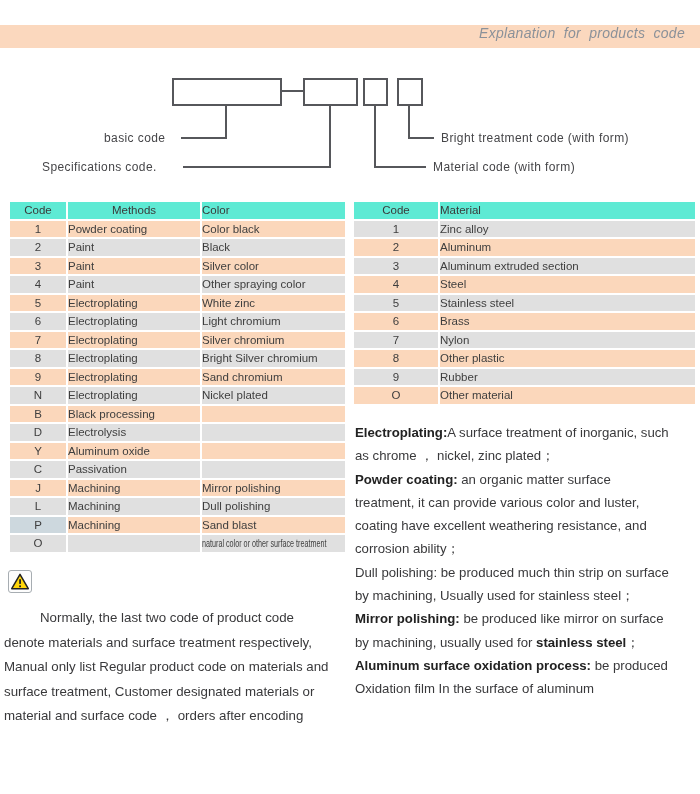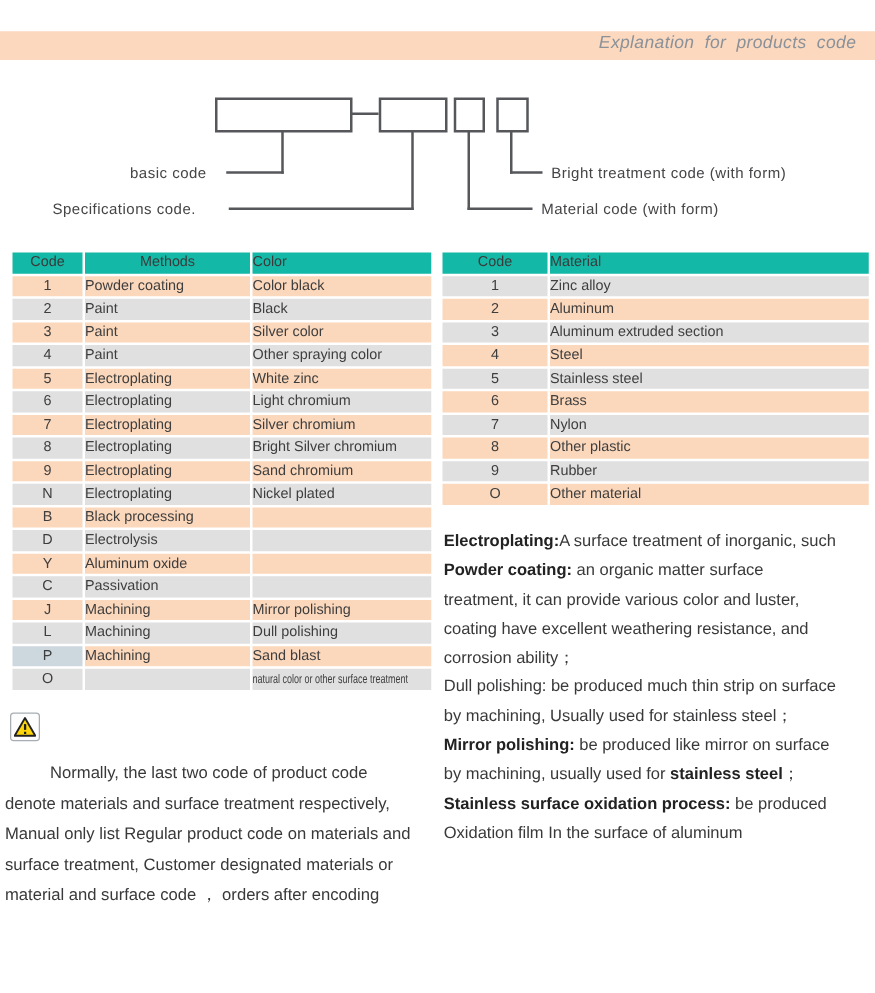--- a/index.html
+++ b/index.html
@@ -31,21 +31,21 @@
   .dlabel{position:absolute;font-size:12px;color:#454548;letter-spacing:.4px;white-space:nowrap;}
   .l-basic{left:104px;top:131px;}
   .l-spec{left:42px;top:160px;}
   .l-surface{left:441px;top:131px;}
   .l-material{left:433px;top:160px;}
 
   
   .tbl{position:absolute;border-collapse:separate;border-spacing:2px;background:#fff;table-layout:fixed;}
   .tbl th,.tbl td{font-size:11.5px;color:#3e3e3e;height:16.5px;padding:0;font-weight:normal;
                   overflow:hidden;white-space:nowrap;vertical-align:middle;}
-  .tbl th{background:#14b8a6;color:#3a3a3a;}
+  .tbl th{background:#5eead4;color:#3a3a3a;}
   .left-tbl{left:8px;top:200px;width:339px;}
   .right-tbl{left:352px;top:200px;width:345px;}
   .h-code{text-align:center;}
   .h-method{text-align:center;}
   .h-color{text-align:left;padding-left:28px;}
   .h-material{text-align:left;padding-left:62px;}
   .cell-code{text-align:center;}
   .cell-method{text-align:left;padding-left:32px;}
   .cell-color{text-align:left;padding-left:28px;}
   .cell-material{text-align:left;padding-left:62px;}
@@ -259,29 +259,30 @@
         </tr>
         <tr>
           <td class="cell-code peach">O</td>
           <td class="cell-material peach">Other material</td>
         </tr>
       </tbody>
   </table>
 
   <div class="right-notes">
       <div class="nline"><b>Electroplating:</b><span>A surface treatment of inorganic, such</span></div>
+      <div class="nline"><span>as chrome ， nickel, zinc plated；</span></div>
       <div class="nline"><b>Powder coating:</b><span> an organic matter surface</span></div>
       <div class="nline"><span>treatment, it can provide various color and luster,</span></div>
       <div class="nline"><span>coating have excellent weathering resistance, and</span></div>
       <div class="nline"><span>corrosion ability；</span></div>
       <div class="nline"><span>Dull polishing: be produced much thin strip on surface</span></div>
       <div class="nline"><span>by machining, Usually used for stainless steel；</span></div>
       <div class="nline"><b>Mirror polishing:</b><span> be produced like mirror on surface</span></div>
       <div class="nline"><span>by machining, usually used for </span><b>stainless steel</b><span>；</span></div>
-      <div class="nline"><b>Stainless surface oxidation process:</b><span> be produced</span></div>
+      <div class="nline"><b>Aluminum surface oxidation process:</b><span> be produced</span></div>
       <div class="nline"><span>Oxidation film In the surface of aluminum</span></div>
     </div>
 
   <div class="warning">
     <svg width="18" height="17" viewBox="0 0 24 22">
       <polygon points="12,1.5 23,20.5 1,20.5" fill="#ffd60a" stroke="#222" stroke-width="2" stroke-linejoin="round"></polygon>
       <rect x="10.9" y="8" width="2.4" height="6.2" fill="#222"></rect>
       <rect x="10.9" y="16.2" width="2.4" height="2.4" fill="#222"></rect>
     </svg>
   </div>

